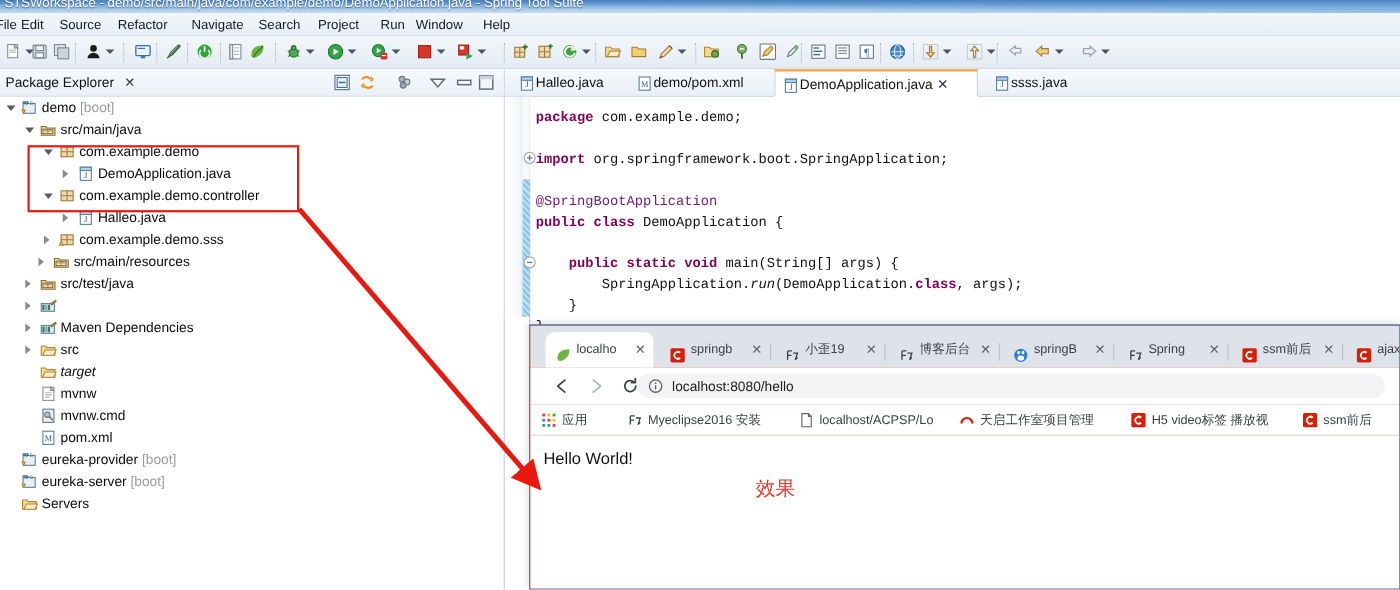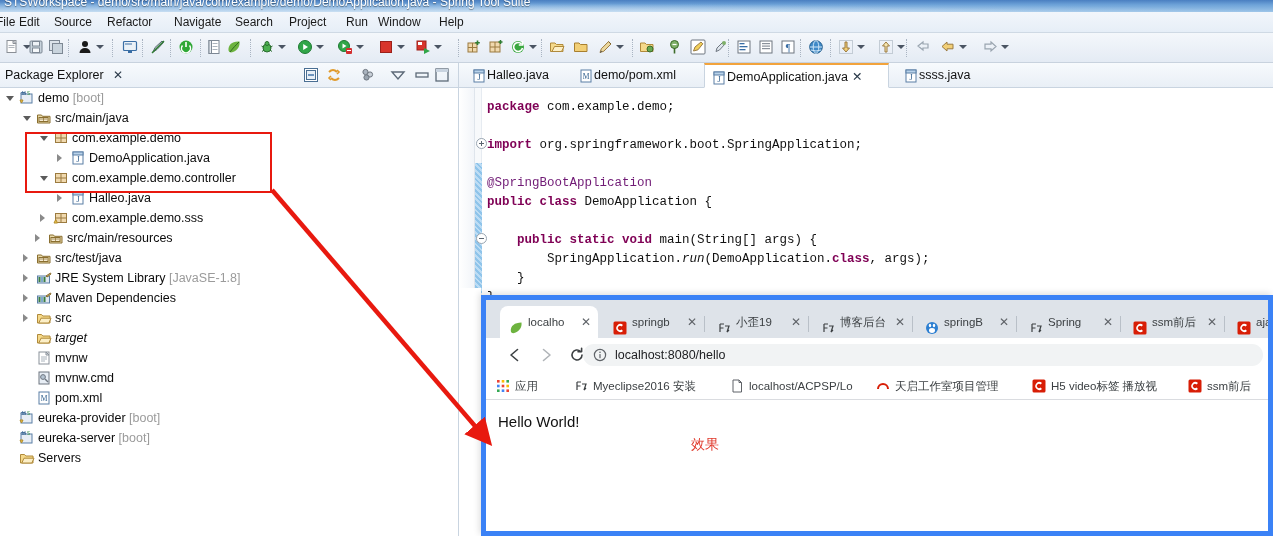--- a/index.html
+++ b/index.html
@@ -156,21 +156,21 @@
     content: ""; position: absolute; left: 2px; top: 4px; width: 5px; height: 1px; background: #5b6672;
   }
   .fold.plus:before {
     content: ""; position: absolute; left: 4px; top: 2px; width: 1px; height: 5px; background: #5b6672;
   }
 
   
   .browser {
     position: absolute; left: 481px; top: 295px; width: 792px; height: 241px;
     background: #c2410c;
-    border: 5px solid #3b82f6;
+    border: 1px solid #3b82f6;
     box-shadow: -2px -2px 6px rgba(0,0,0,.12);
     z-index: 30; overflow: hidden;
   }
   .br-tabstrip {
     position: absolute; left: 0; top: 0; width: 792px; height: 38px;
     background: #dee3e9;
   }
   .br-tab {
     position: absolute; top: 6px; height: 32px;
     font-size: 11.5px; color: #3c4043; line-height: 32px; white-space: nowrap;
@@ -216,21 +216,21 @@
   .br-content {
     position: absolute; left: 0; top: 100px; width: 792px; height: 141px;
     background: #ffffff;
   }
   .hello {
     position: absolute; left: 12px; top: 13px;
     font-size: 15px; color: #111; white-space: nowrap;
   }
   .xiaoguo {
     position: absolute; left: 205px; top: 36px;
-    font-size: 14px; color: #e0392b; white-space: nowrap;
+    font-size: 18px; color: #e0392b; white-space: nowrap;
   }
 
   
   .ed-leftstrip {
     position: absolute; left: 458px; top: 288px; width: 23px; height: 248px;
     background: #ffffff; border-left: 1px solid #c9d4e0; z-index: 29;
   }
 </style>
 </head>
 <body>
@@ -629,21 +629,20 @@
         </div>
         <div class="trow" style="left: 0px; top: 180px; width: 458px;">
           <div class="twisty closed" style="left: 23px;"></div>
           <div class="tico" style="left: 36px;"><svg width="16" height="16" viewBox="0 0 16 16">
               <rect x="1.5" y="6" width="12" height="7" fill="#dfe8f0" stroke="#5b7fa5"></rect>
               <rect x="2.5" y="7" width="2" height="5" fill="#3a7d44"></rect>
               <rect x="5" y="7" width="2" height="5" fill="#7fa8cc"></rect>
               <rect x="7.5" y="7" width="2" height="5" fill="#3a7d44"></rect>
               <path d="M10 6 L14.5 3 L15 4 L11 7 z" fill="#d8b06a" stroke="#8a6f30"></path>
             </svg></div>
-          <span class="lbl" style="position: absolute; left: 55px; top: 0px;">JRE System Library<span class="boot"> [JavaSE-1.8]</span></span>
         </div>
         <div class="trow" style="left: 0px; top: 200px; width: 458px;">
           <div class="twisty closed" style="left: 23px;"></div>
           <div class="tico" style="left: 36px;"><svg width="16" height="16" viewBox="0 0 16 16">
               <rect x="1.5" y="6" width="12" height="7" fill="#dfe8f0" stroke="#5b7fa5"></rect>
               <rect x="2.5" y="7" width="2" height="5" fill="#3a7d44"></rect>
               <rect x="5" y="7" width="2" height="5" fill="#7fa8cc"></rect>
               <rect x="7.5" y="7" width="2" height="5" fill="#3a7d44"></rect>
               <path d="M10 6 L14.5 3 L15 4 L11 7 z" fill="#d8b06a" stroke="#8a6f30"></path>
             </svg></div>

